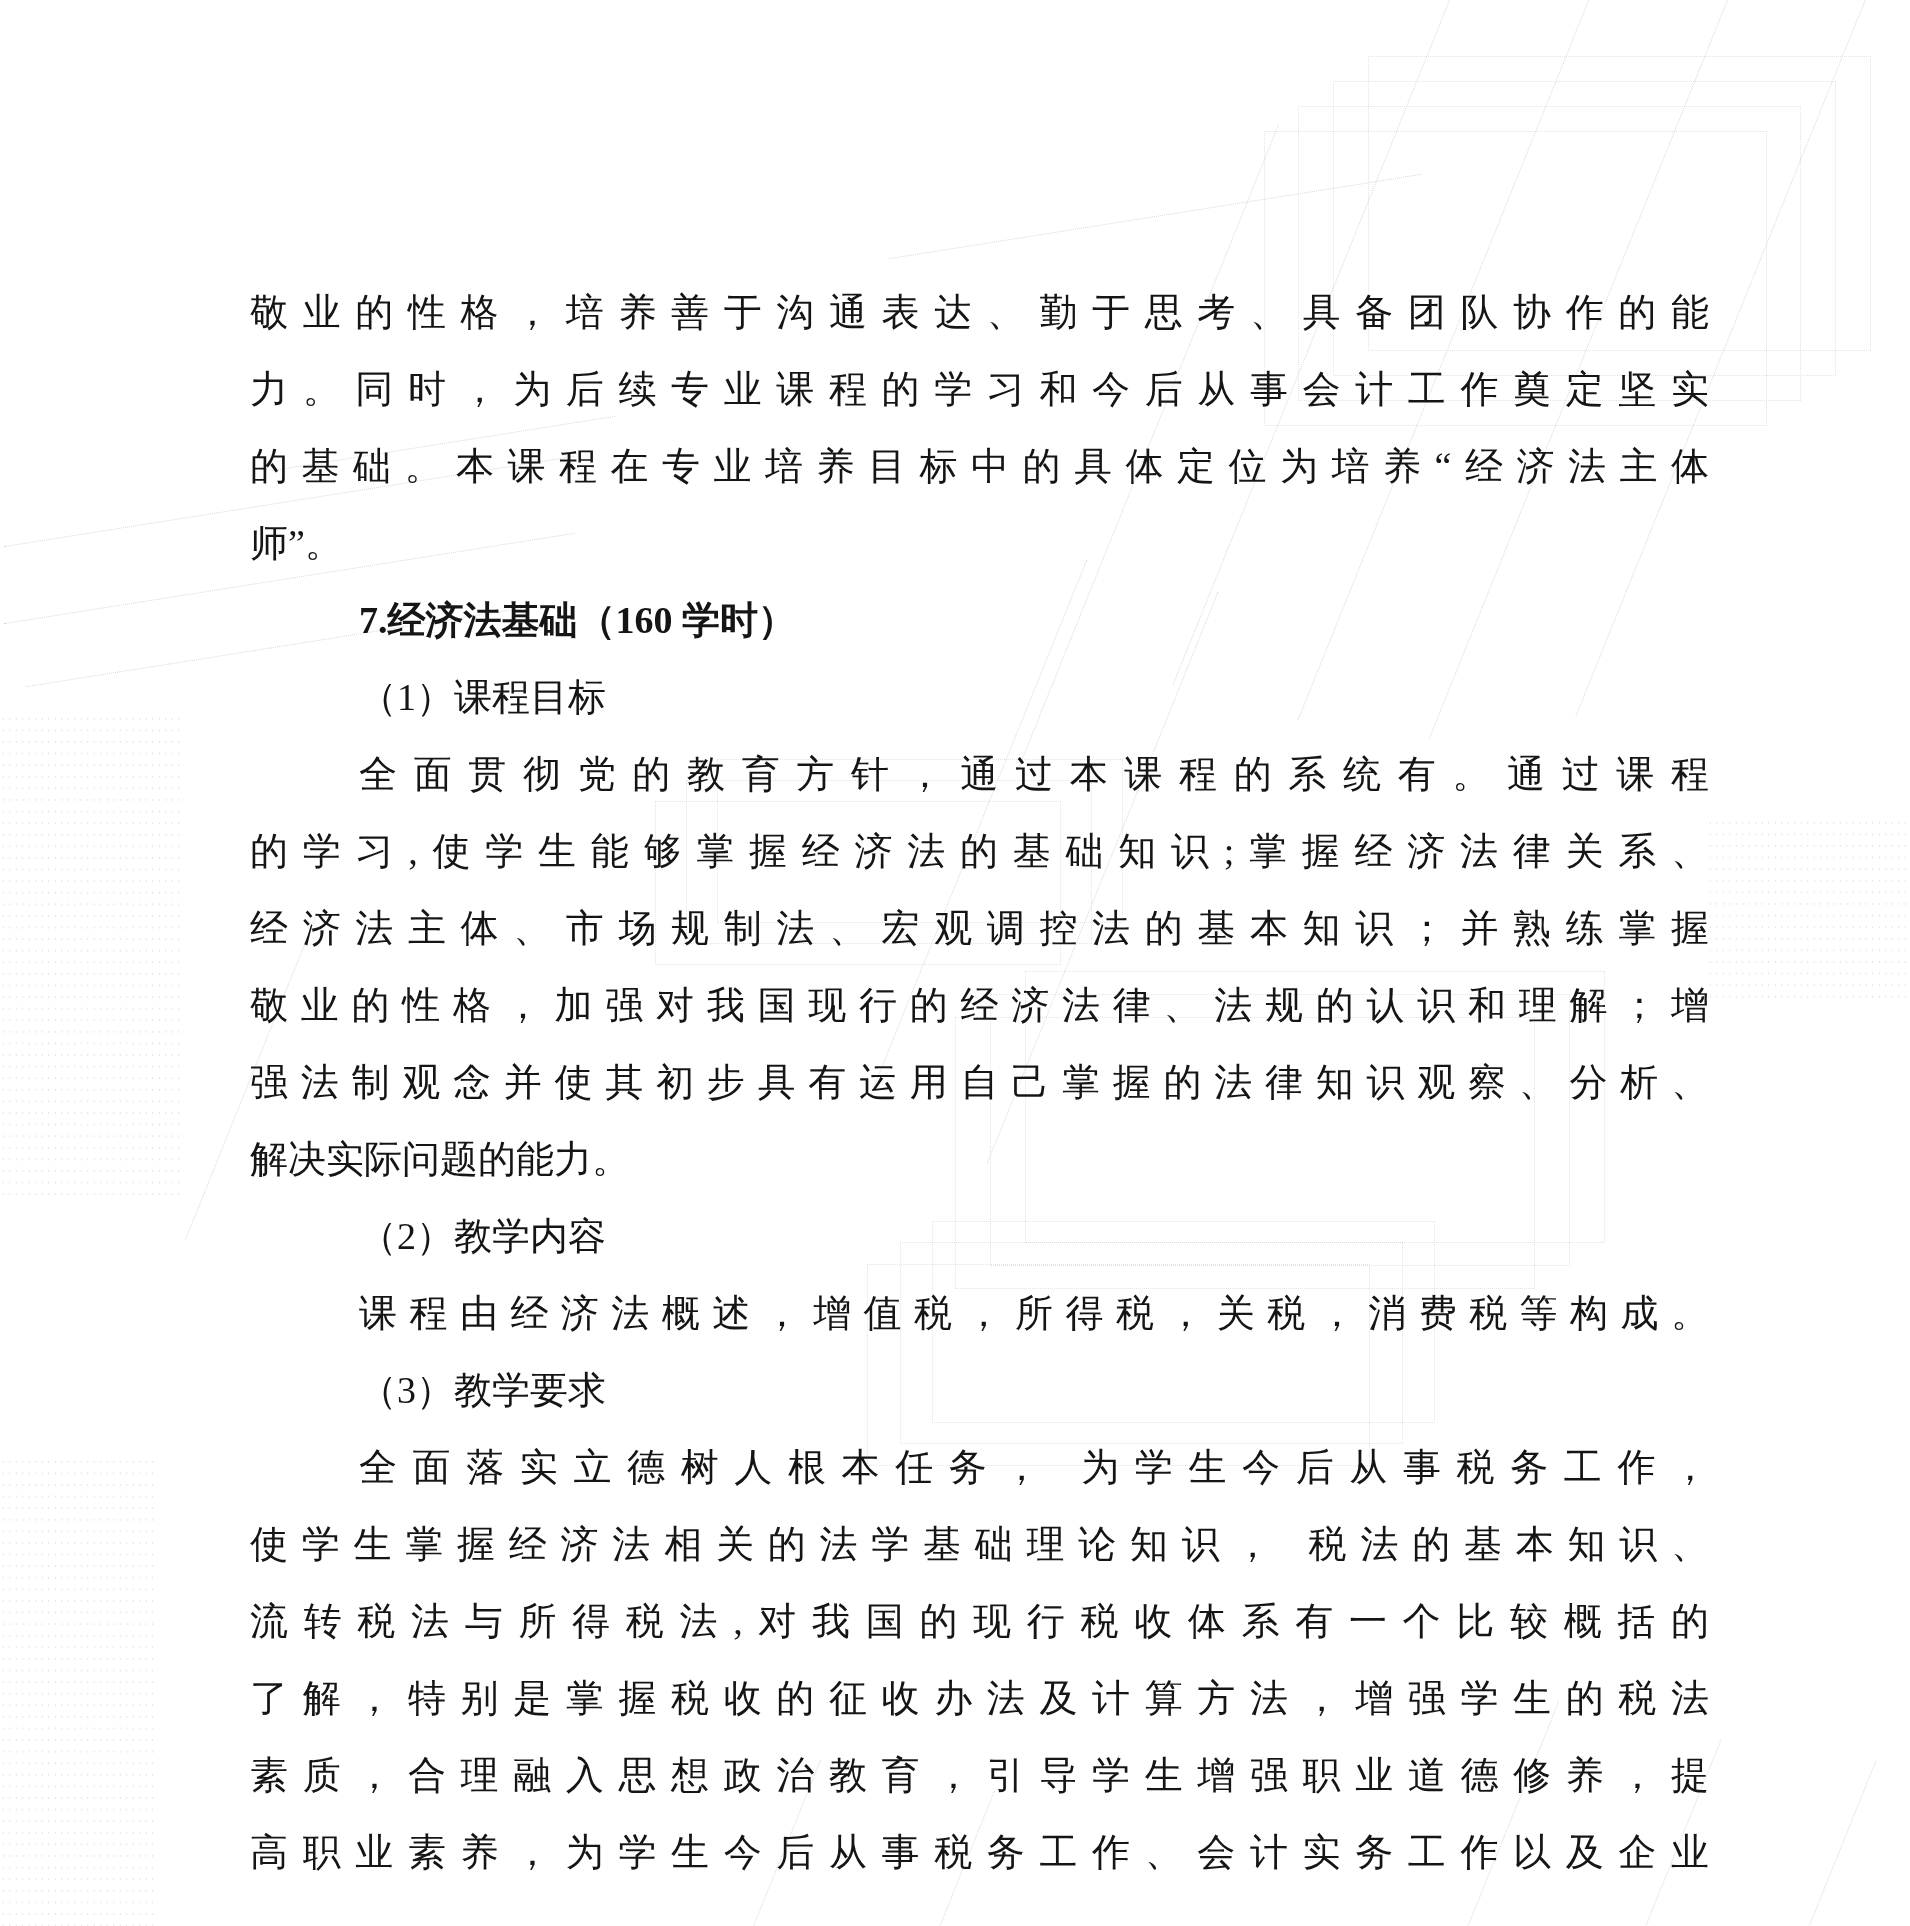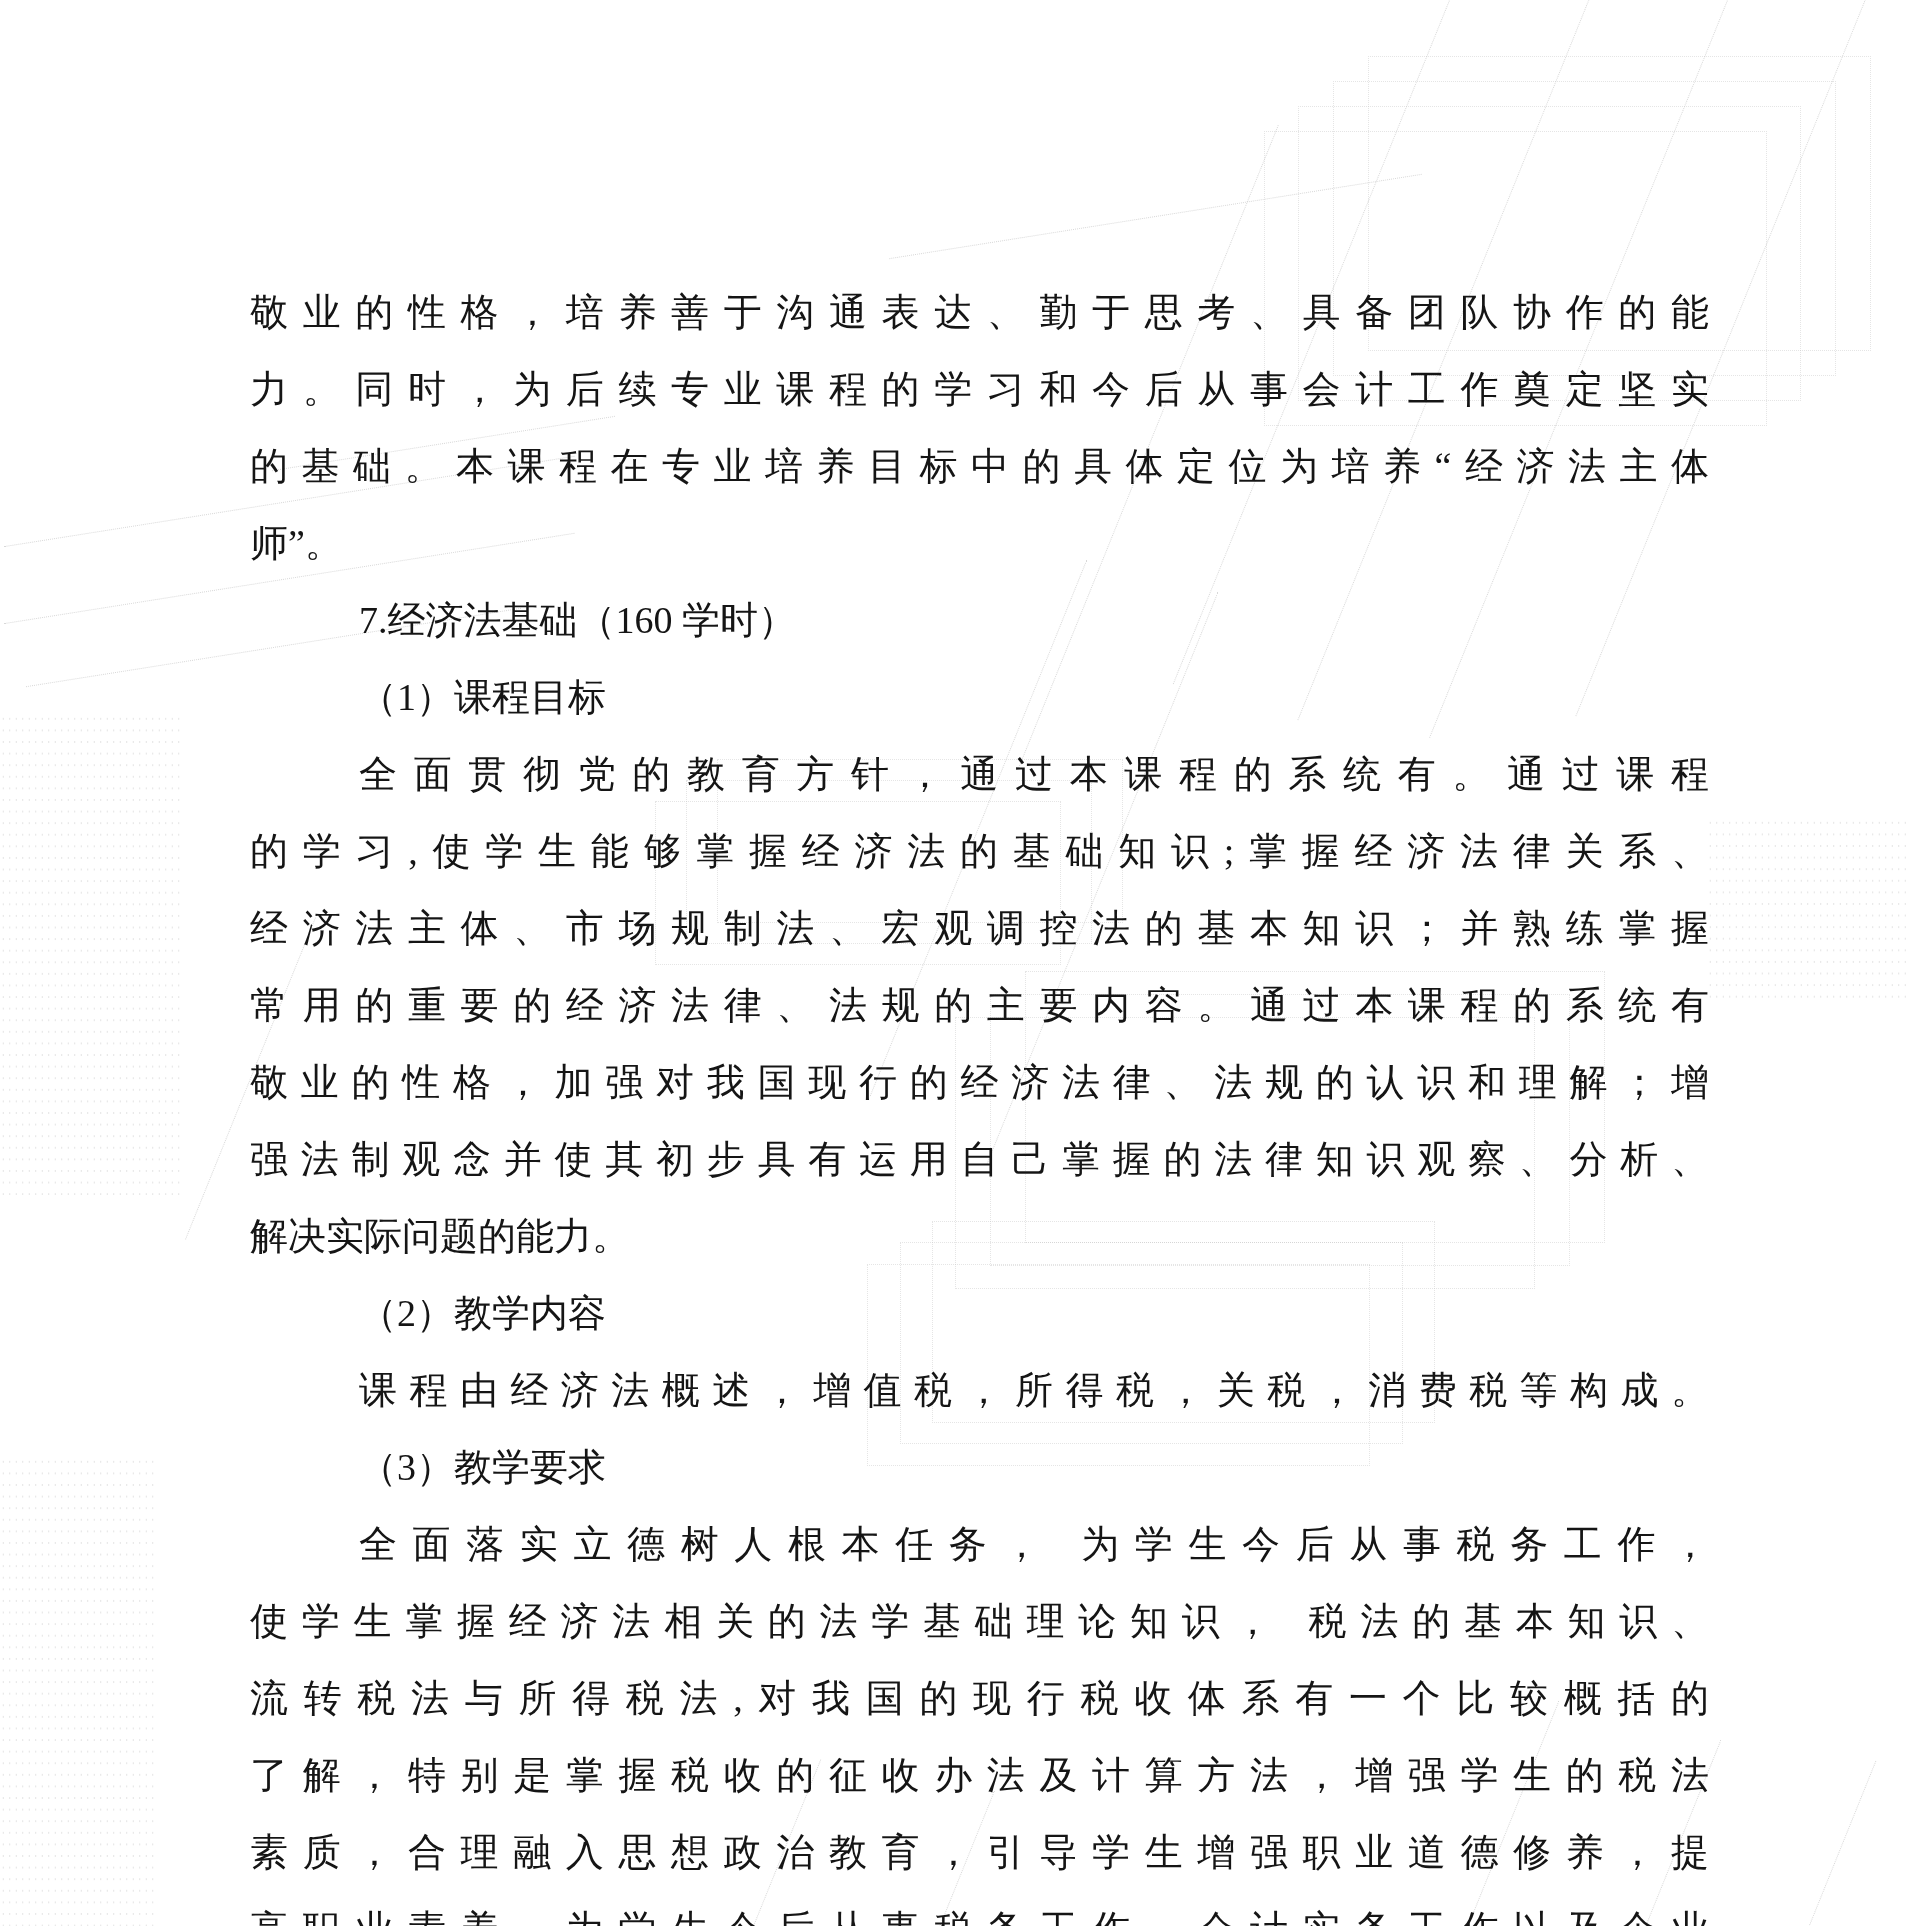--- a/index.html
+++ b/index.html
@@ -24,21 +24,21 @@
     text-align:left;
     letter-spacing:0;
   }
   .line.justify{
     white-space:normal;
     text-align:justify;
     text-align-last:justify;
     text-justify:inter-character;
   }
   .line.indent{padding-left:109px;}
-  .line.bold{font-weight:normal;}
+  .line.bold{font-weight:bold;}
   
   .watermarks{position:absolute;left:0;top:0;width:100%;height:100%;pointer-events:none;}
   .wm-dots{
     position:absolute;
     background-image:radial-gradient(circle,#bdbdbd 0.8px,transparent 1px);
     background-size:6.5px 11.6px;
     opacity:.45;
   }
   .wm-diag{
     position:absolute;
@@ -105,21 +105,20 @@
   <div class="textblock" id="textblock">
       <div class="line justify">敬业的性格，培养善于沟通表达、勤于思考、具备团队协作的能</div>
       <div class="line justify">力。同时，为后续专业课程的学习和今后从事会计工作奠定坚实</div>
       <div class="line justify">的基础。本课程在专业培养目标中的具体定位为培养“经济法主体</div>
       <div class="line">师”。</div>
       <div class="line indent bold">7.经济法基础（160 学时）</div>
       <div class="line indent">（1）课程目标</div>
       <div class="line indent justify">全面贯彻党的教育方针，通过本课程的系统有。通过课程</div>
       <div class="line justify">的学习,使学生能够掌握经济法的基础知识;掌握经济法律关系、</div>
       <div class="line justify">经济法主体、市场规制法、宏观调控法的基本知识；并熟练掌握</div>
-      <div class="line justify">常用的重要的经济法律、法规的主要内容。通过本课程的系统有</div>
       <div class="line justify">敬业的性格，加强对我国现行的经济法律、法规的认识和理解；增</div>
       <div class="line justify">强法制观念并使其初步具有运用自己掌握的法律知识观察、分析、</div>
       <div class="line">解决实际问题的能力。</div>
       <div class="line indent">（2）教学内容</div>
       <div class="line indent justify">课程由经济法概述，增值税，所得税，关税，消费税等构成。</div>
       <div class="line indent">（3）教学要求</div>
       <div class="line indent justify">全面落实立德树人根本任务， 为学生今后从事税务工作，</div>
       <div class="line justify">使学生掌握经济法相关的法学基础理论知识， 税法的基本知识、</div>
       <div class="line justify">流转税法与所得税法,对我国的现行税收体系有一个比较概括的</div>
       <div class="line justify">了解，特别是掌握税收的征收办法及计算方法，增强学生的税法</div>

